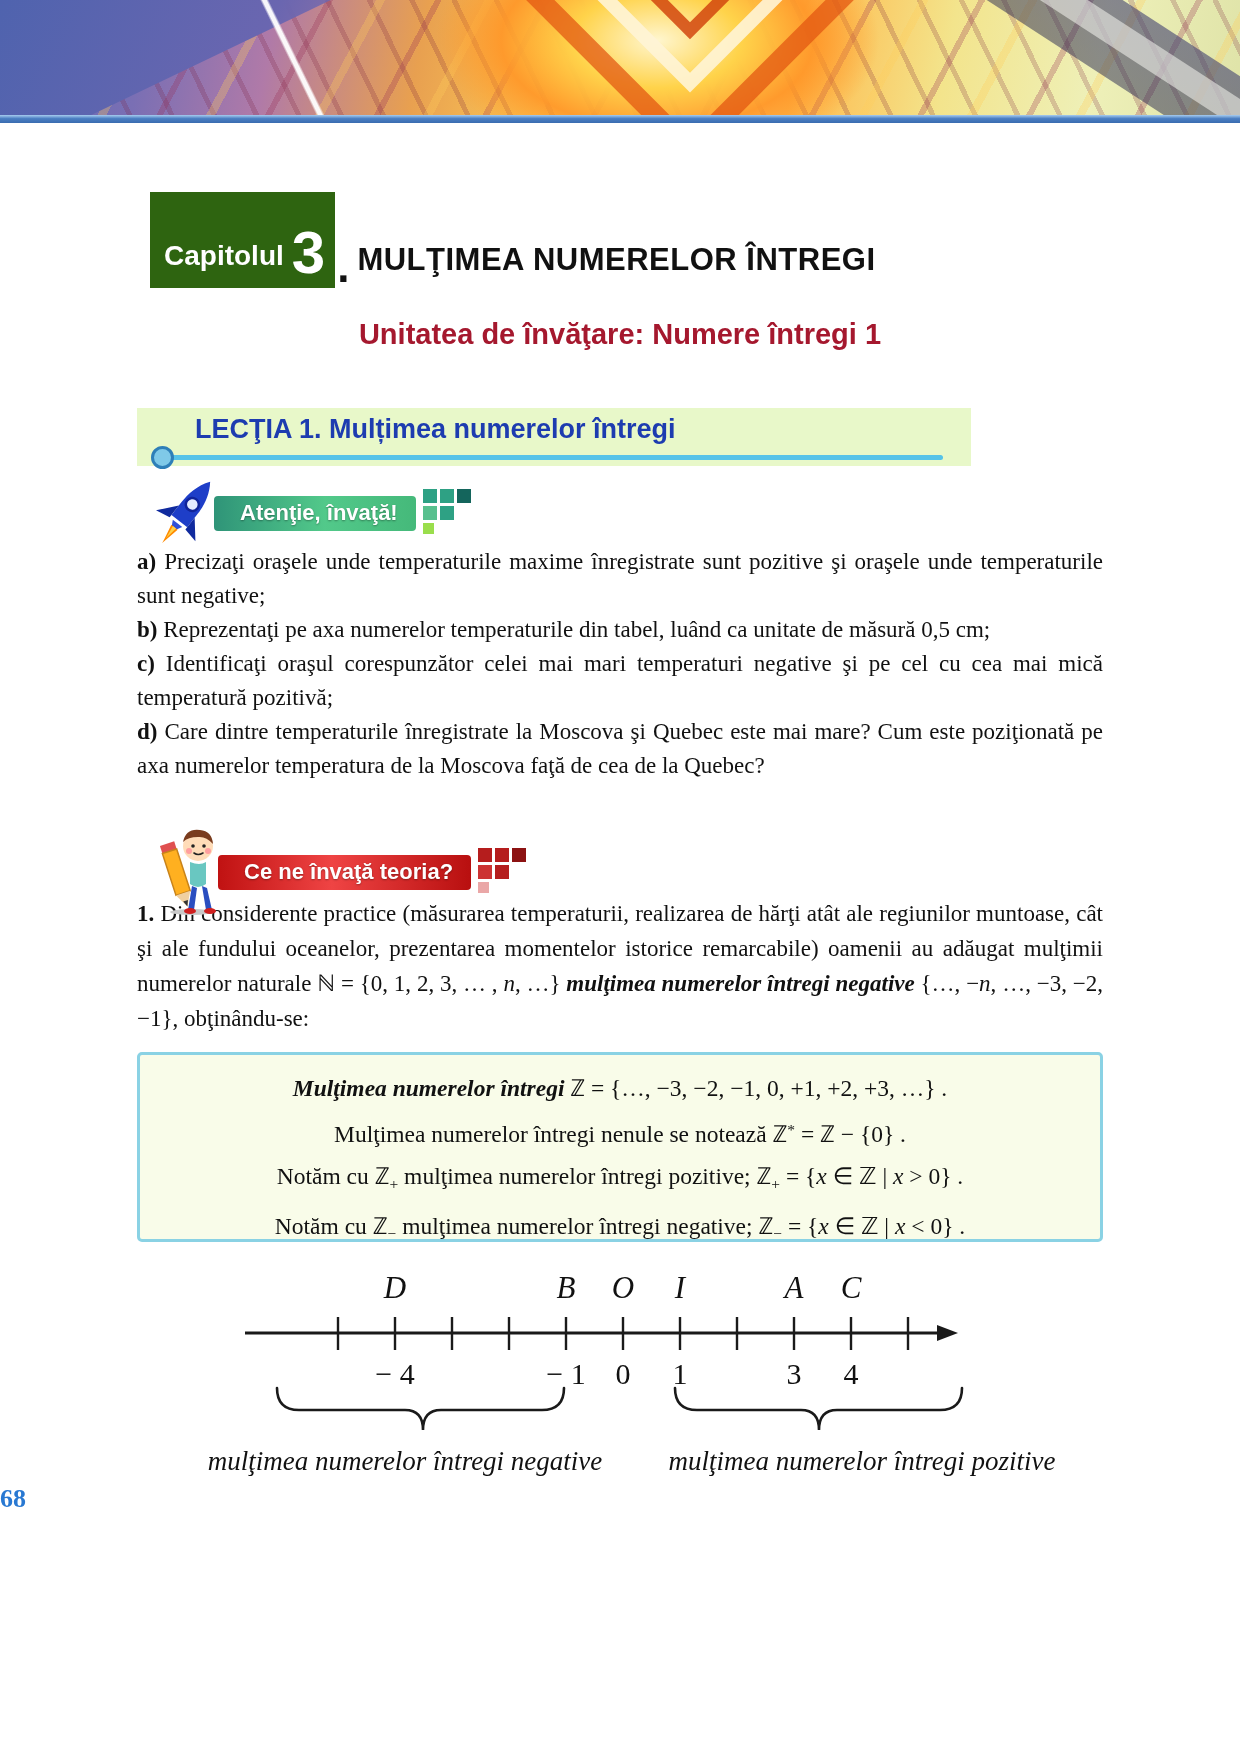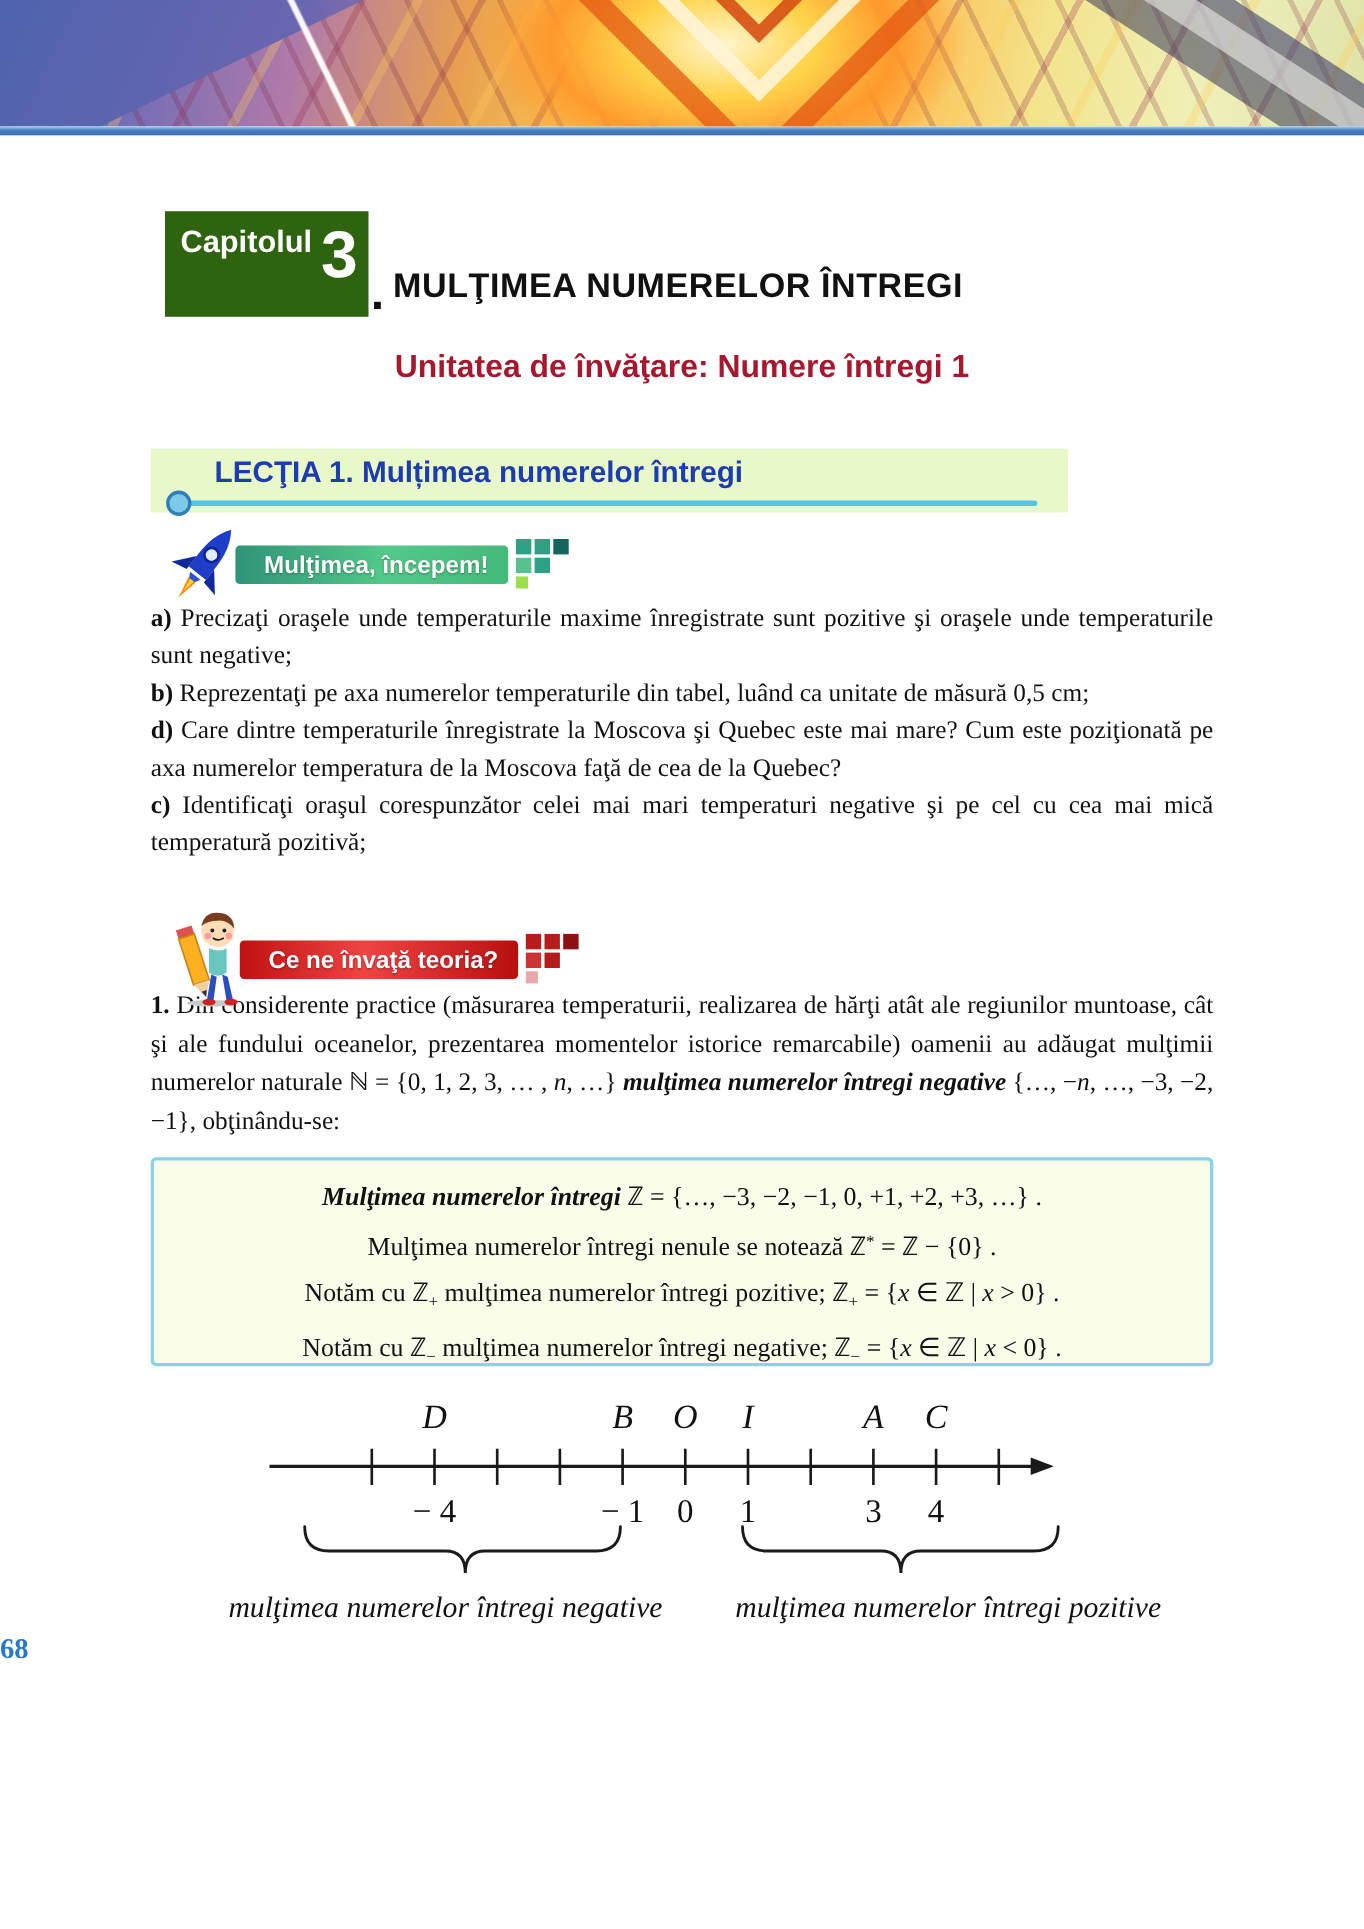--- a/index.html
+++ b/index.html
@@ -37,21 +37,21 @@
   .banner .v1{position:absolute;left:560px;top:-150px;width:260px;height:260px;border:20px solid rgba(226,84,16,.72);transform:rotate(45deg)}
   .banner .v2{position:absolute;left:602px;top:-120px;width:176px;height:176px;border:14px solid rgba(255,244,214,.9);transform:rotate(45deg)}
   .banner .v3{position:absolute;left:634px;top:-96px;width:112px;height:112px;border:12px solid rgba(210,70,14,.85);transform:rotate(45deg)}
   .banner .diag-right{position:absolute;right:-70px;top:-40px;width:520px;height:74px;background:linear-gradient(rgba(70,70,115,.62),rgba(40,40,80,.5));transform:rotate(33deg)}
   .banner .diag-right2{position:absolute;right:-120px;top:30px;width:460px;height:26px;background:rgba(245,245,240,.55);transform:rotate(33deg)}
   .banner-strip{position:absolute;left:0;top:115px;width:1240px;height:8px;
       background:linear-gradient(#a8cdf0,#4a7ec2 45%,#3a6cb0)}
 
   
   .chapter{position:absolute;left:150px;top:192px;display:flex;align-items:flex-end}
-  .chapter-box{background:var(--chapter-green);color:#fff;display:flex;align-items:flex-start;
+  .chapter-box{background:var(--chapter-green);color:#fff;display:flex;align-items:flex-end;
       padding:14px 10px 10px 14px;height:96px;font-family:"Liberation Sans",sans-serif}
   .chapter-word{font-size:28px;font-weight:700;line-height:1;padding-bottom:8px}
   .chapter-num{font-size:60px;font-weight:700;line-height:.85;margin-left:8px}
   .chapter-dot{font-family:"Liberation Sans",sans-serif;font-size:44px;font-weight:700;line-height:.6;color:#111;margin:0 6px 8px 2px}
   .chapter-title{margin:0 0 10px 2px;font-family:"Liberation Sans",sans-serif;font-size:31px;font-weight:700;color:#111;letter-spacing:.5px}
 
   
   .unit-title{position:absolute;left:0;top:318px;width:1240px;text-align:center;
       font-family:"Liberation Sans",sans-serif;font-size:29px;font-weight:700;color:var(--unit-red)}
 
@@ -153,36 +153,36 @@
           <path d="M40 4 C48 15 50 27 50 38 L50 54 L30 54 L30 38 C30 27 32 15 40 4 Z" fill="#1e3ec8"></path>
           <circle cx="40" cy="33" r="6.5" fill="#e4ecff" stroke="#10249a" stroke-width="2.5"></circle>
           <path d="M30 42 L15 60 L30 57 Z" fill="#102a9e"></path>
           <path d="M50 42 L65 60 L50 57 Z" fill="#102a9e"></path>
           <path d="M34 57 L46 57 L40 68 Z" fill="#3050d8"></path>
           <path d="M36 62 Q40 80 40 82 Q42 72 44 62 Z" fill="#ff8a00"></path>
           <path d="M38 62 Q40 74 40 76 Q41 69 42 62 Z" fill="#ffd24a"></path>
         </g>
       </svg>
     </span>
-    <span class="badge-bar bar-green">Mulţimea, începem!</span>
+    <span class="badge-bar bar-green">Atenţie, învaţă!</span>
     <span class="mosaic mosaic-green">
         <i></i>
         <i></i>
         <i></i>
         <i></i>
         <i></i>
         <i></i>
       </span>
   </div>
 
   <div class="textblock" style="top:545px">
     <p><span class="seg-b">a) </span><span>Precizaţi oraşele unde temperaturile maxime înregistrate sunt pozitive şi oraşele unde temperaturile sunt negative;</span></p>
     <p><span class="seg-b">b) </span><span>Reprezentaţi pe axa numerelor temperaturile din tabel, luând ca unitate de măsură 0,5 cm;</span></p>
+    <p><span class="seg-b">c) </span><span>Identificaţi oraşul corespunzător celei mai mari temperaturi negative şi pe cel cu cea mai mică temperatură pozitivă;</span></p>
     <p><span class="seg-b">d) </span><span>Care dintre temperaturile înregistrate la Moscova şi Quebec este mai mare? Cum este poziţionată pe axa numerelor temperatura de la Moscova faţă de cea de la Quebec?</span></p>
-    <p><span class="seg-b">c) </span><span>Identificaţi oraşul corespunzător celei mai mari temperaturi negative şi pe cel cu cea mai mică temperatură pozitivă;</span></p>
   </div>
 
   <div class="badge-row" style="top:824px">
     <span class="badge-icon">
       <svg width="84" height="92" viewBox="0 0 84 92">
         <ellipse cx="44" cy="88" rx="22" ry="3" fill="#c9c9c9"></ellipse>
         <circle cx="50" cy="22" r="15" fill="#ffdcb8"></circle>
         <path d="M35 18 Q38 4 52 6 Q64 7 65 20 Q58 12 50 13 Q40 13 35 18 Z" fill="#7a3c1e"></path>
         <circle cx="45" cy="22" r="1.8" fill="#222"></circle>
         <circle cx="56" cy="22" r="1.8" fill="#222"></circle>

